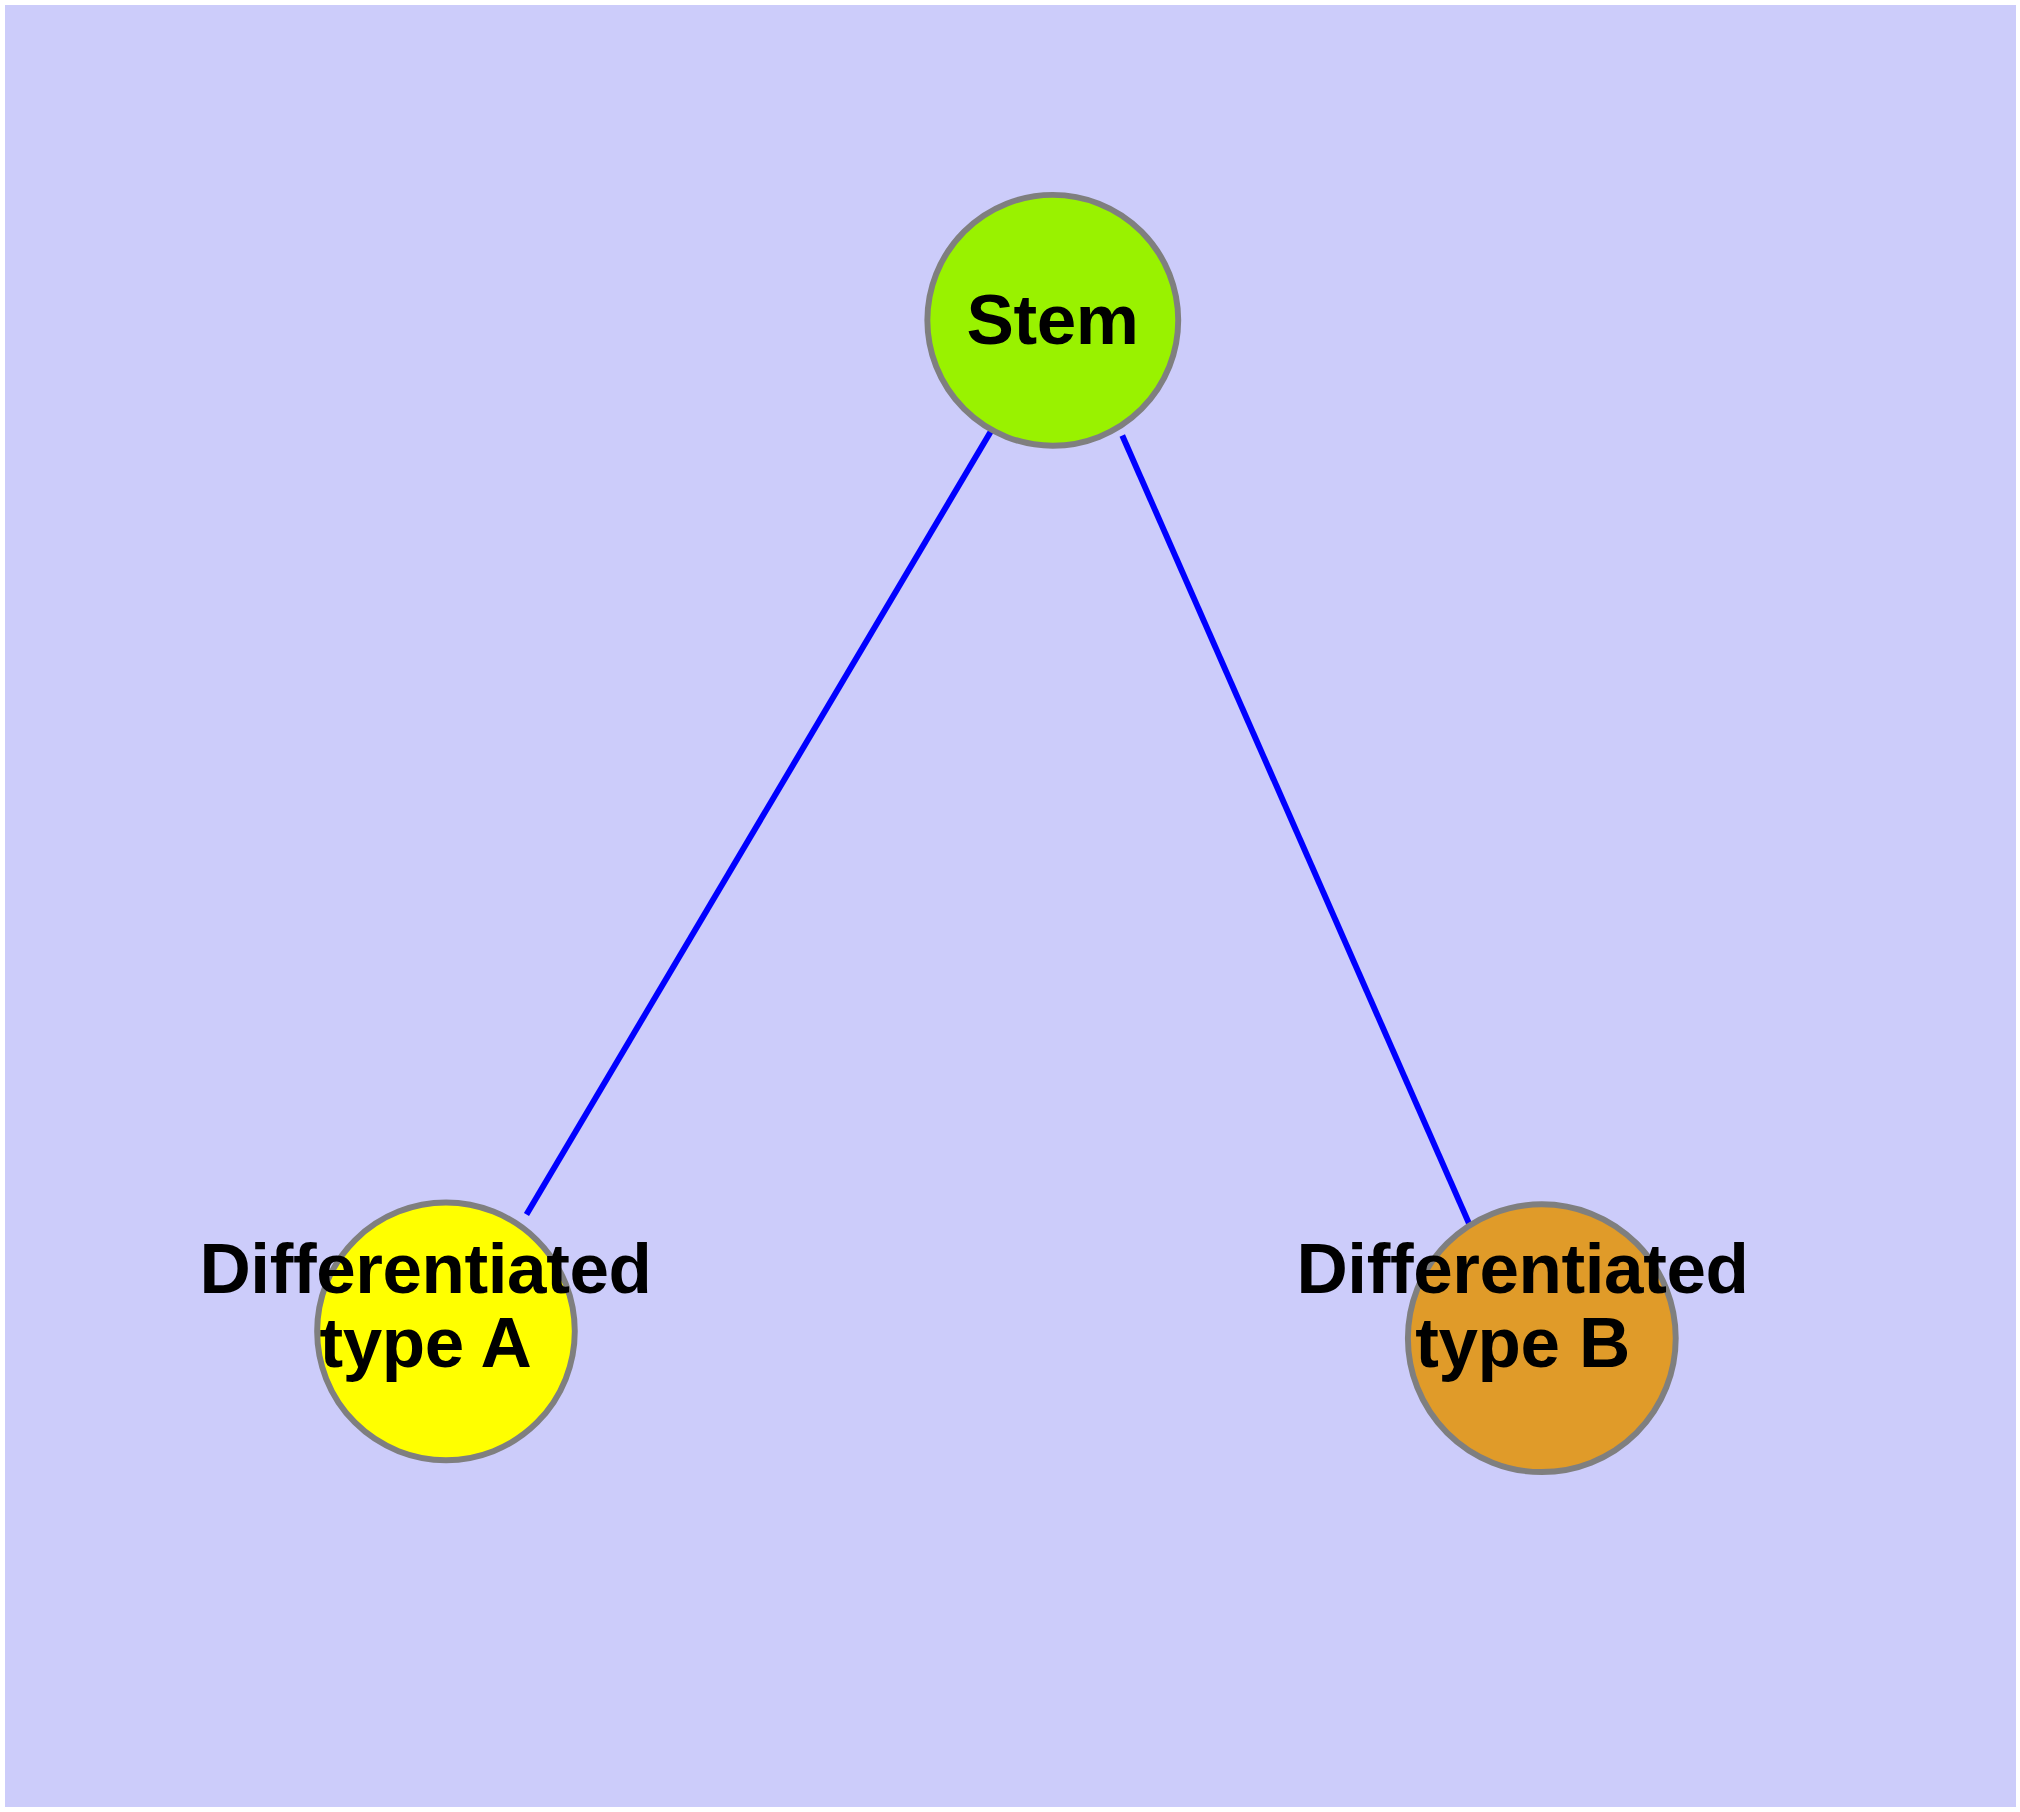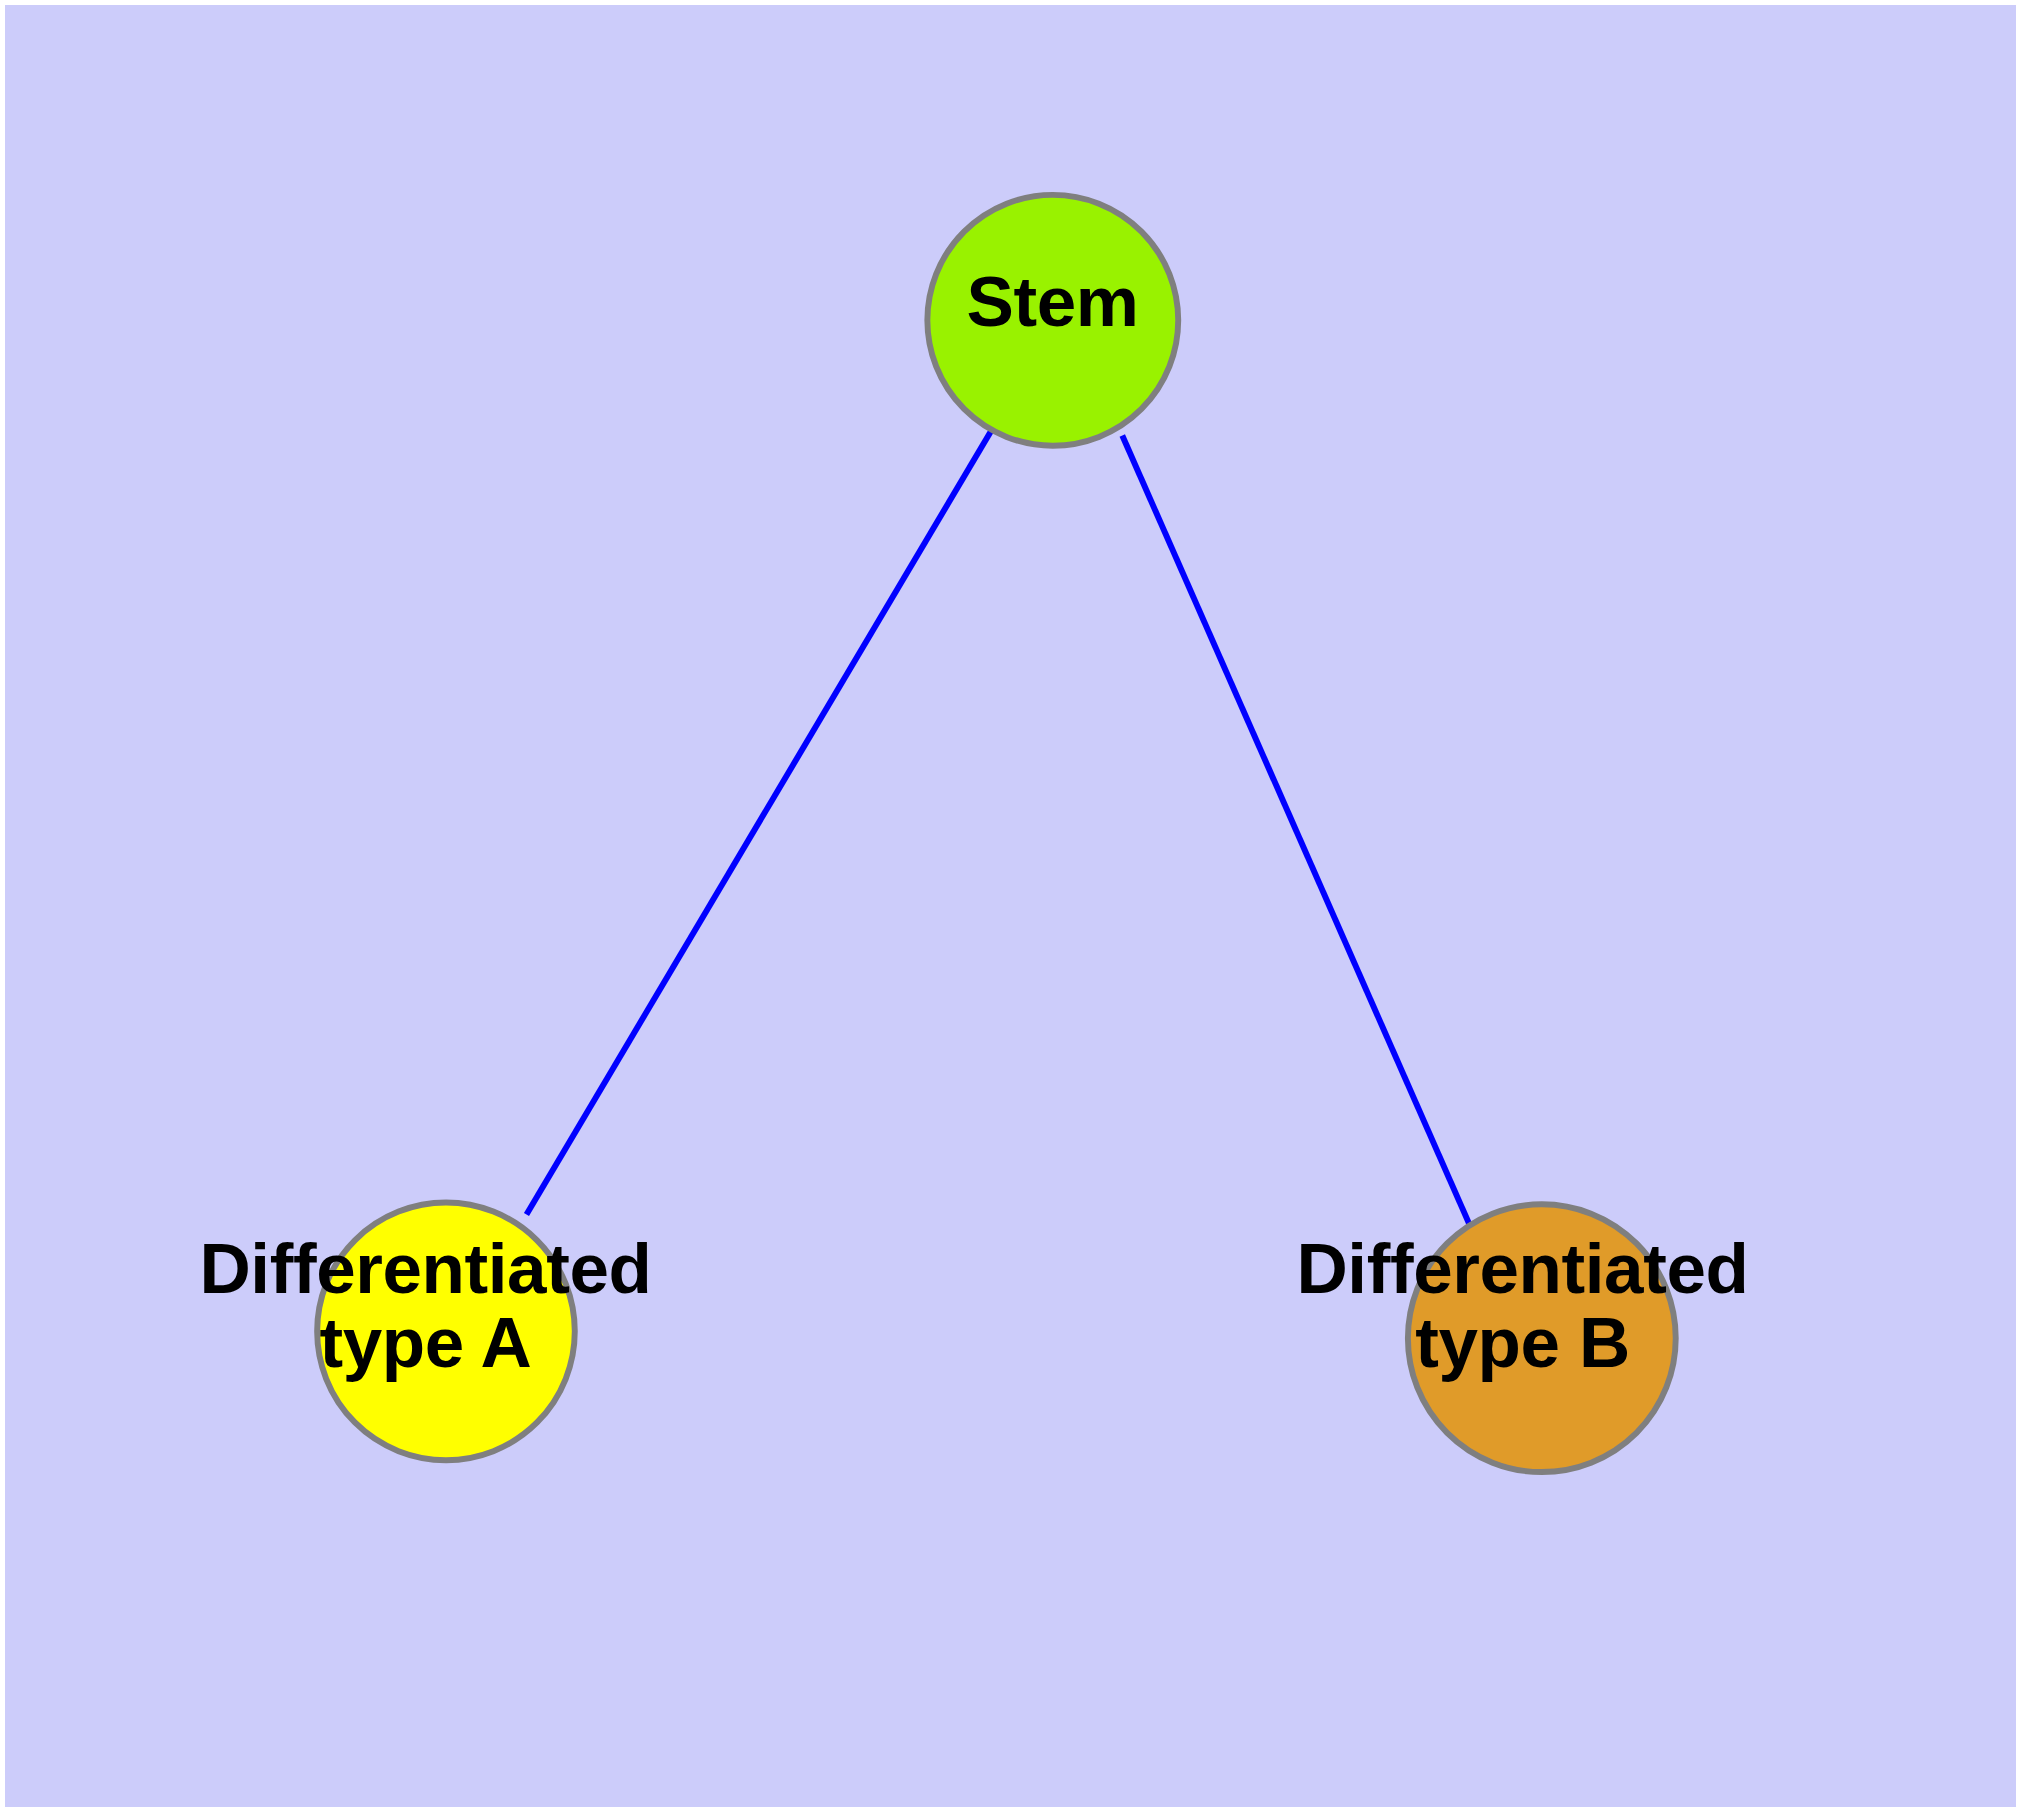--- a/index.html
+++ b/index.html
@@ -33,21 +33,21 @@
     font-weight: bold;
     text-align: center;
     line-height: 1.04;
     white-space: pre;
     pointer-events: none;
     letter-spacing: -0.4px;
   }
   #label-stem {
     font-size: 71px;
     left: 793px;
-    top: 260px;
+    top: 278px;
     width: 509px;
   }
   #label-type-a {
     font-size: 71px;
     left: 166px;
     top: 1227px;
     width: 509px;
   }
   #label-type-b {
     font-size: 71px;

